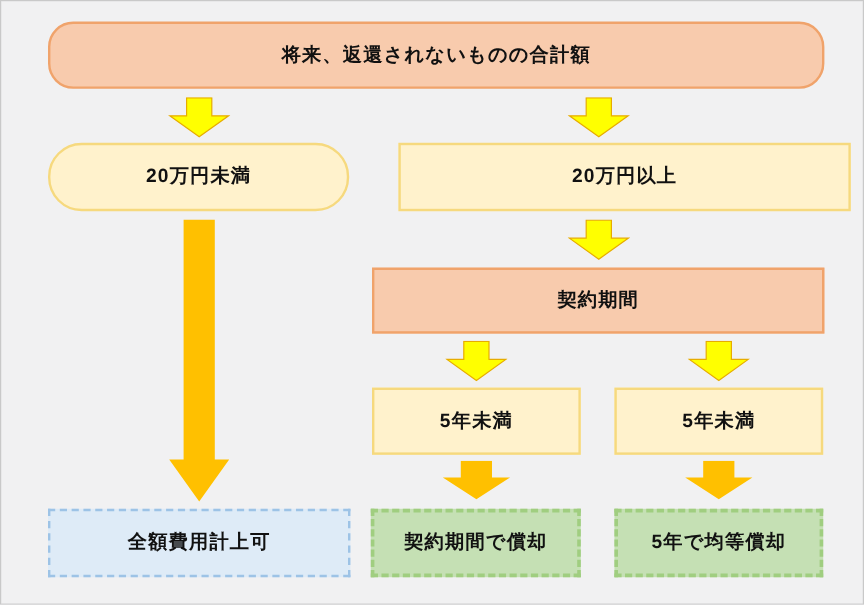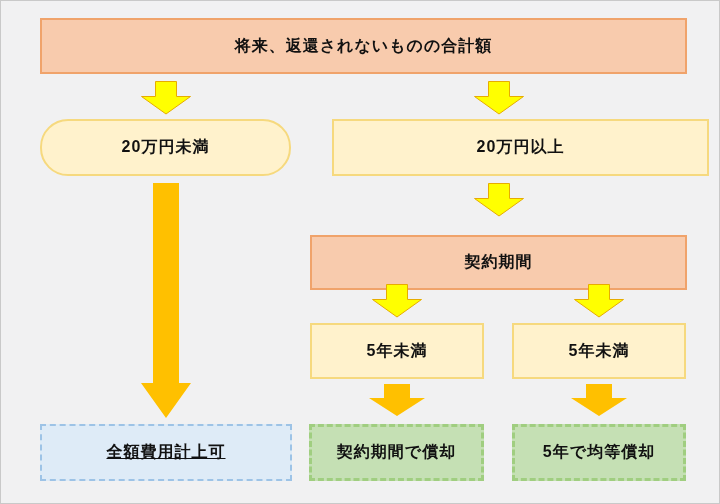--- a/index.html
+++ b/index.html
@@ -17,50 +17,50 @@
     box-sizing:border-box;
     display:flex;align-items:center;justify-content:center;
     font-weight:bold;
     font-size:16px;
     letter-spacing:1px;
     color:#111;
     text-align:center;
   }
   .node.orange{background:#F8CBAD;border:2px solid #F0A36B;}
   .node.cream {background:#FFF2CC;border:2px solid #F6D97E;}
-  .node.blue  {background:#DEEBF7;border:2px dashed #9DC3E6;text-decoration:underline;}
+  .node.blue  {background:#DEEBF7;border:2px dashed #9DC3E6;}
   .node.green {background:#C5E0B4;border:3px dashed #A0CE80;}
   .arrow{position:absolute;display:block;}
 </style>
 </head>
 <body>
 
 <div class="canvas">
 
-  <div class="node orange" style="left:39px;top:17px;width:647px;height:56px;">将来、返還されないものの合計額</div>
+  <div class="node orange" style="left:39px;top:17px;width:647px;height:56px;border-radius:21px;">将来、返還されないものの合計額</div>
 
   <svg class="arrow" style="left:139px;top:80px;" width="52" height="34" viewBox="0 0 52 34">
     <polygon points="15.5,0.5 36.5,0.5 36.5,15.5 50.5,15.5 26,33 1.5,15.5 15.5,15.5" fill="#FFFF00" stroke="#E7AC00" stroke-width="1"></polygon>
   </svg>
   <svg class="arrow" style="left:472px;top:80px;" width="52" height="34" viewBox="0 0 52 34">
     <polygon points="15.5,0.5 36.5,0.5 36.5,15.5 50.5,15.5 26,33 1.5,15.5 15.5,15.5" fill="#FFFF00" stroke="#E7AC00" stroke-width="1"></polygon>
   </svg>
 
   <div class="node cream" style="left:39px;top:118px;width:251px;height:57px;border-radius:28px;">20万円未満</div>
   <div class="node cream" style="left:309px;top:118px;width:377px;height:57px;margin-left:22px;">20万円以上</div>
 
   <svg class="arrow" style="left:139px;top:182px;" width="52" height="236" viewBox="0 0 52 236">
     <polygon points="13,0 39,0 39,200 51,200 26,235 1,200 13,200" fill="#FFC000"></polygon>
   </svg>
 
   <svg class="arrow" style="left:472px;top:182px;" width="52" height="34" viewBox="0 0 52 34">
     <polygon points="15.5,0.5 36.5,0.5 36.5,15.5 50.5,15.5 26,33 1.5,15.5 15.5,15.5" fill="#FFFF00" stroke="#E7AC00" stroke-width="1"></polygon>
   </svg>
 
-  <div class="node orange" style="left:309px;top:234px;width:377px;height:55px;">契約期間</div>
+  <div class="node orange" style="left:309px;top:222px;width:377px;height:55px;">契約期間</div>
 
   <svg class="arrow" style="left:370px;top:283px;" width="52" height="34" viewBox="0 0 52 34">
     <polygon points="15.5,0.5 36.5,0.5 36.5,15.5 50.5,15.5 26,33 1.5,15.5 15.5,15.5" fill="#FFFF00" stroke="#E7AC00" stroke-width="1"></polygon>
   </svg>
   <svg class="arrow" style="left:572px;top:283px;" width="52" height="34" viewBox="0 0 52 34">
     <polygon points="15.5,0.5 36.5,0.5 36.5,15.5 50.5,15.5 26,33 1.5,15.5 15.5,15.5" fill="#FFFF00" stroke="#E7AC00" stroke-width="1"></polygon>
   </svg>
 
   <div class="node cream" style="left:309px;top:322px;width:174px;height:56px;">5年未満</div>
   <div class="node cream" style="left:511px;top:322px;width:174px;height:56px;">5年未満</div>

